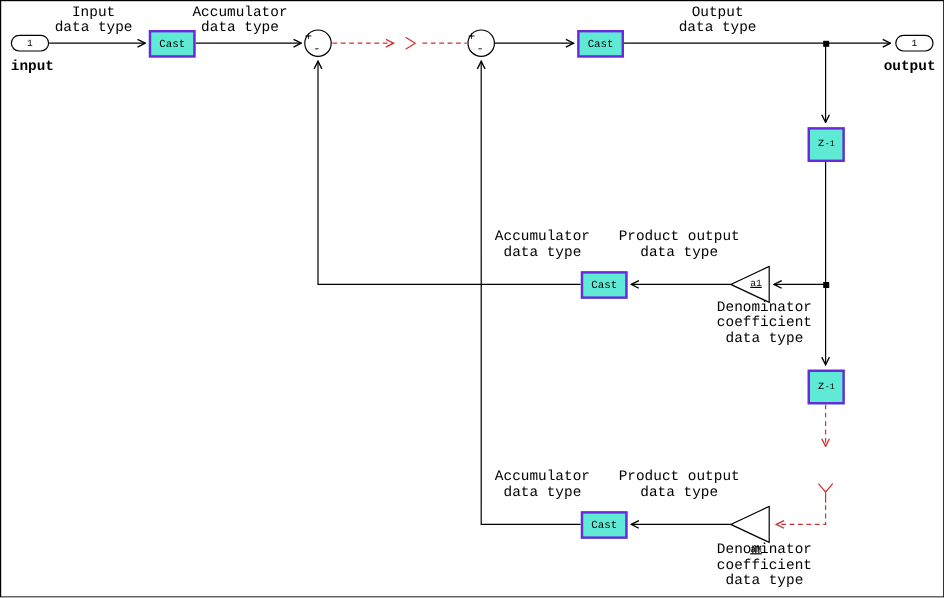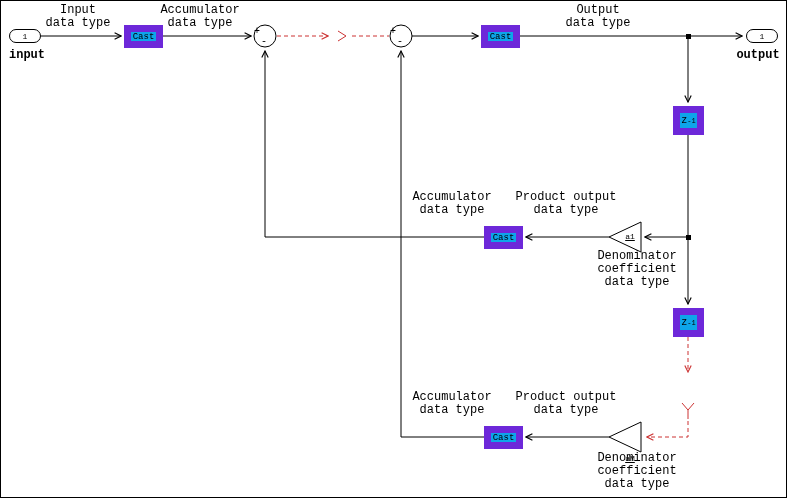--- a/index.html
+++ b/index.html
@@ -21,22 +21,22 @@
     white-space:pre;
   }
   .cap{
     position:absolute;
     font:bold 12px "Liberation Mono", monospace;
     color:#000;
     text-align:center;
   }
   .block{
     position:absolute;
-    border:7px solid #6d28d9;
-    background:#0ea5e9;
+    border:2px solid #6d28d9;
+    background:#5eead4;
     display:flex;align-items:center;justify-content:center;
     font:9px "Liberation Mono", monospace;
     color:#000;
     box-sizing:border-box;
   }
   .cast{width:39px;height:23px;}
   .delay{width:31px;height:29px;font-size:10px;}
   .delay sup{font-size:7px;line-height:0;}
   .port{
     position:absolute;

